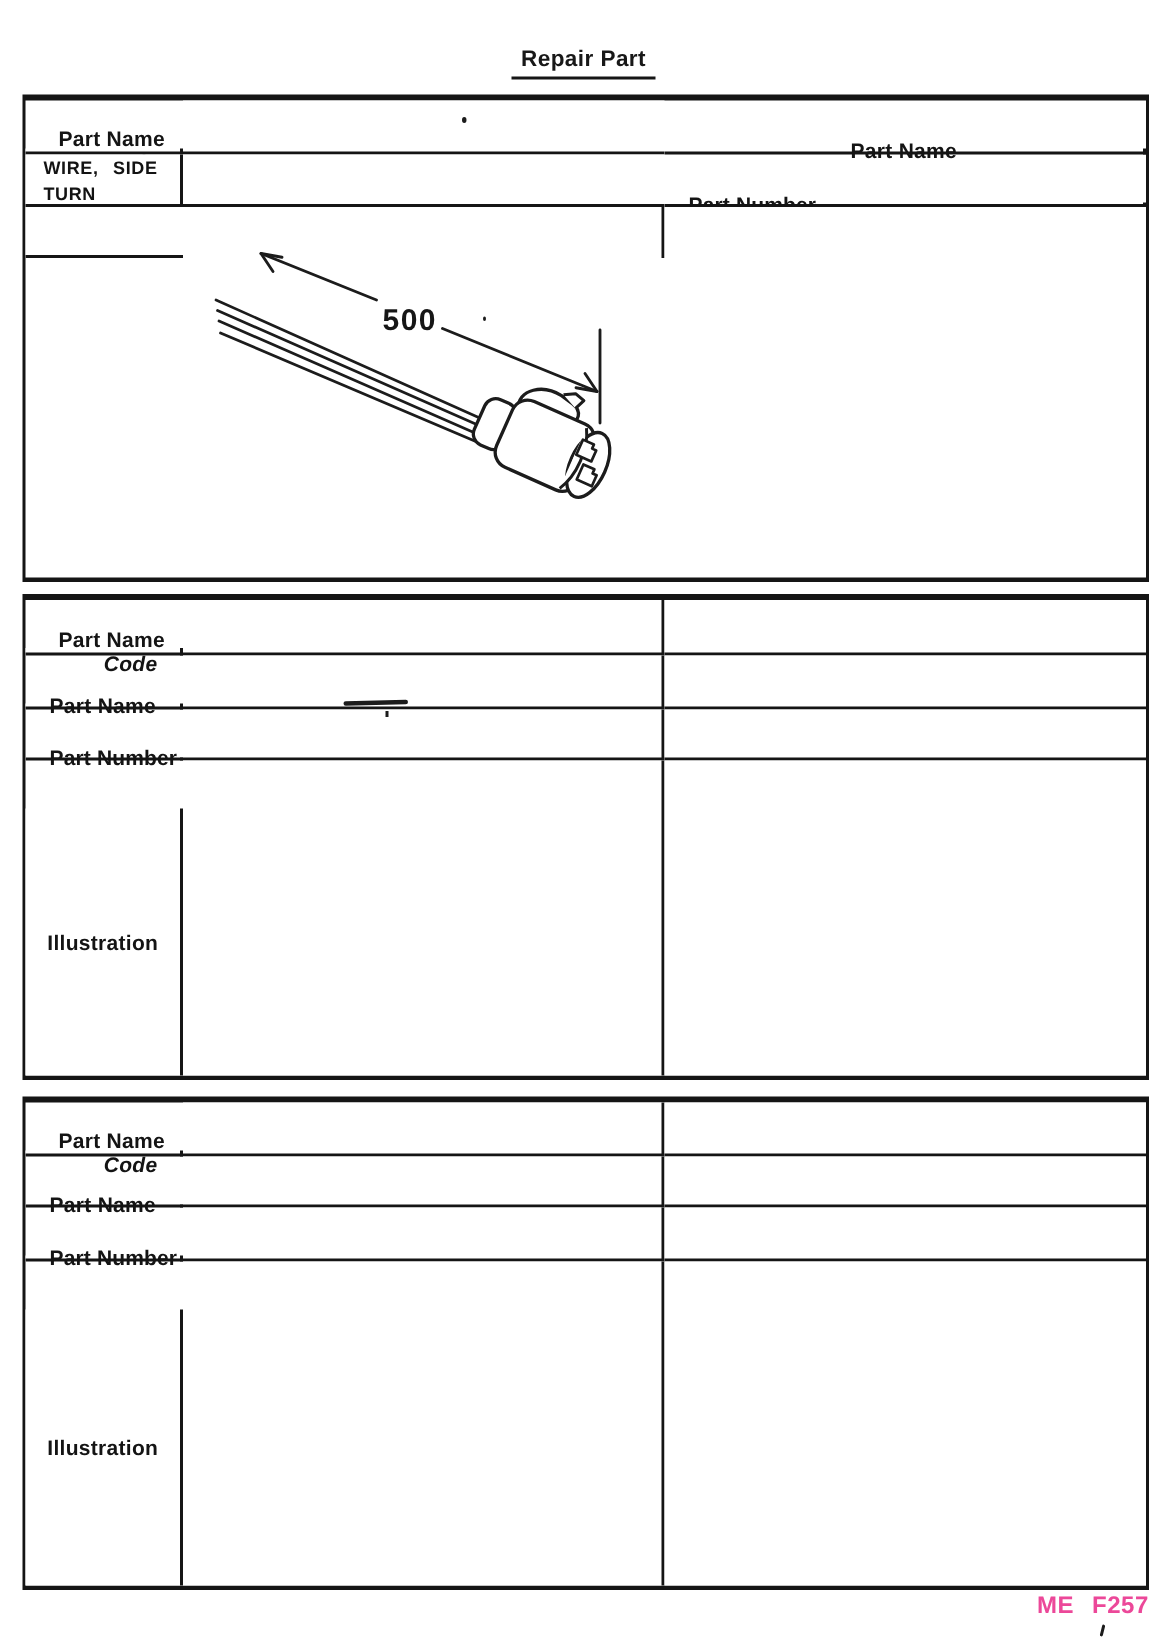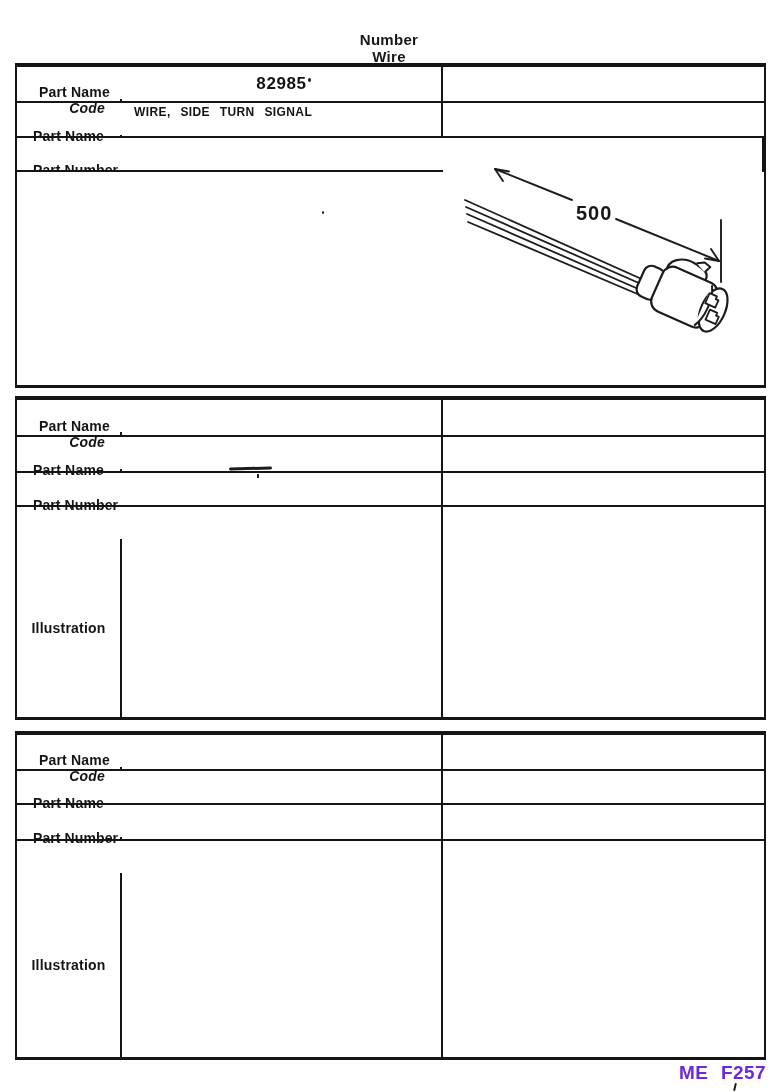--- a/index.html
+++ b/index.html
@@ -41,41 +41,40 @@
   .val { font-size:12px; font-weight:600; color:#131313; }
   .val-center { display:flex; align-items:center; justify-content:center; letter-spacing:.6px; font-size:17px; }
   .val-name { padding:1px 13px 0 12px; line-height:17px; overflow:hidden; }
   .val-name .vl1 { display:block; text-align:left; word-spacing:6px; letter-spacing:.4px; }
   .val-name .vl2 { display:block; text-align:right; word-spacing:3px; letter-spacing:.4px; }
   
   .illus-cell svg { position:absolute; left:0; top:0; }
   
   .footer-code {
     position:absolute; top:1062px; right:10px;
-    font-size:19px; font-weight:700; letter-spacing:.4px; word-spacing:7px; color:#6d28d9;
+    font-size:16px; font-weight:700; letter-spacing:.4px; word-spacing:7px; color:#ec4899;
   }
   
   .art { position:absolute; background:#1c1c1c; }
   #art-dot1  { left:308px; top:78px;  width:3px;  height:4px; border-radius:50%; }
   #art-dot2  { left:322px; top:211px; width:2px;  height:3px; border-radius:50%; }
   #art-smudge{ left:229px; top:467px; width:43px; height:3px; border-radius:2px; transform:rotate(-1.5deg); }
   #art-tick1 { left:257px; top:474px; width:2px;  height:4px; }
   #art-tick2 { left:734px; top:1083px; width:2px; height:8px; transform:rotate(14deg); border-radius:1px; }
 </style>
 </head>
 <body>
 
-<div class="page-title">Number Wire</div>
+<div class="page-title">Repair Part</div>
 
 <div class="tbl" id="t1">
   <div class="cell c1 hb lbl lbl-code">
     <span class="l1">Part Name</span>
     <span class="l2">Code</span>
   </div>
-  <div class="cell c2 hb val val-center">82985</div>
   <div class="cell hb"></div>
 
   <div class="cell c1 hb lbl">Part Name</div>
   <div class="cell c2 hb val val-name">
     <span class="vl1">WIRE, SIDE  TURN  SIGNAL</span>
   </div>
   <div class="cell hb"></div>
 
   <div class="cell c1 hb lbl lbl-number">Part Number</div>
   <div class="cell hb"></div>

